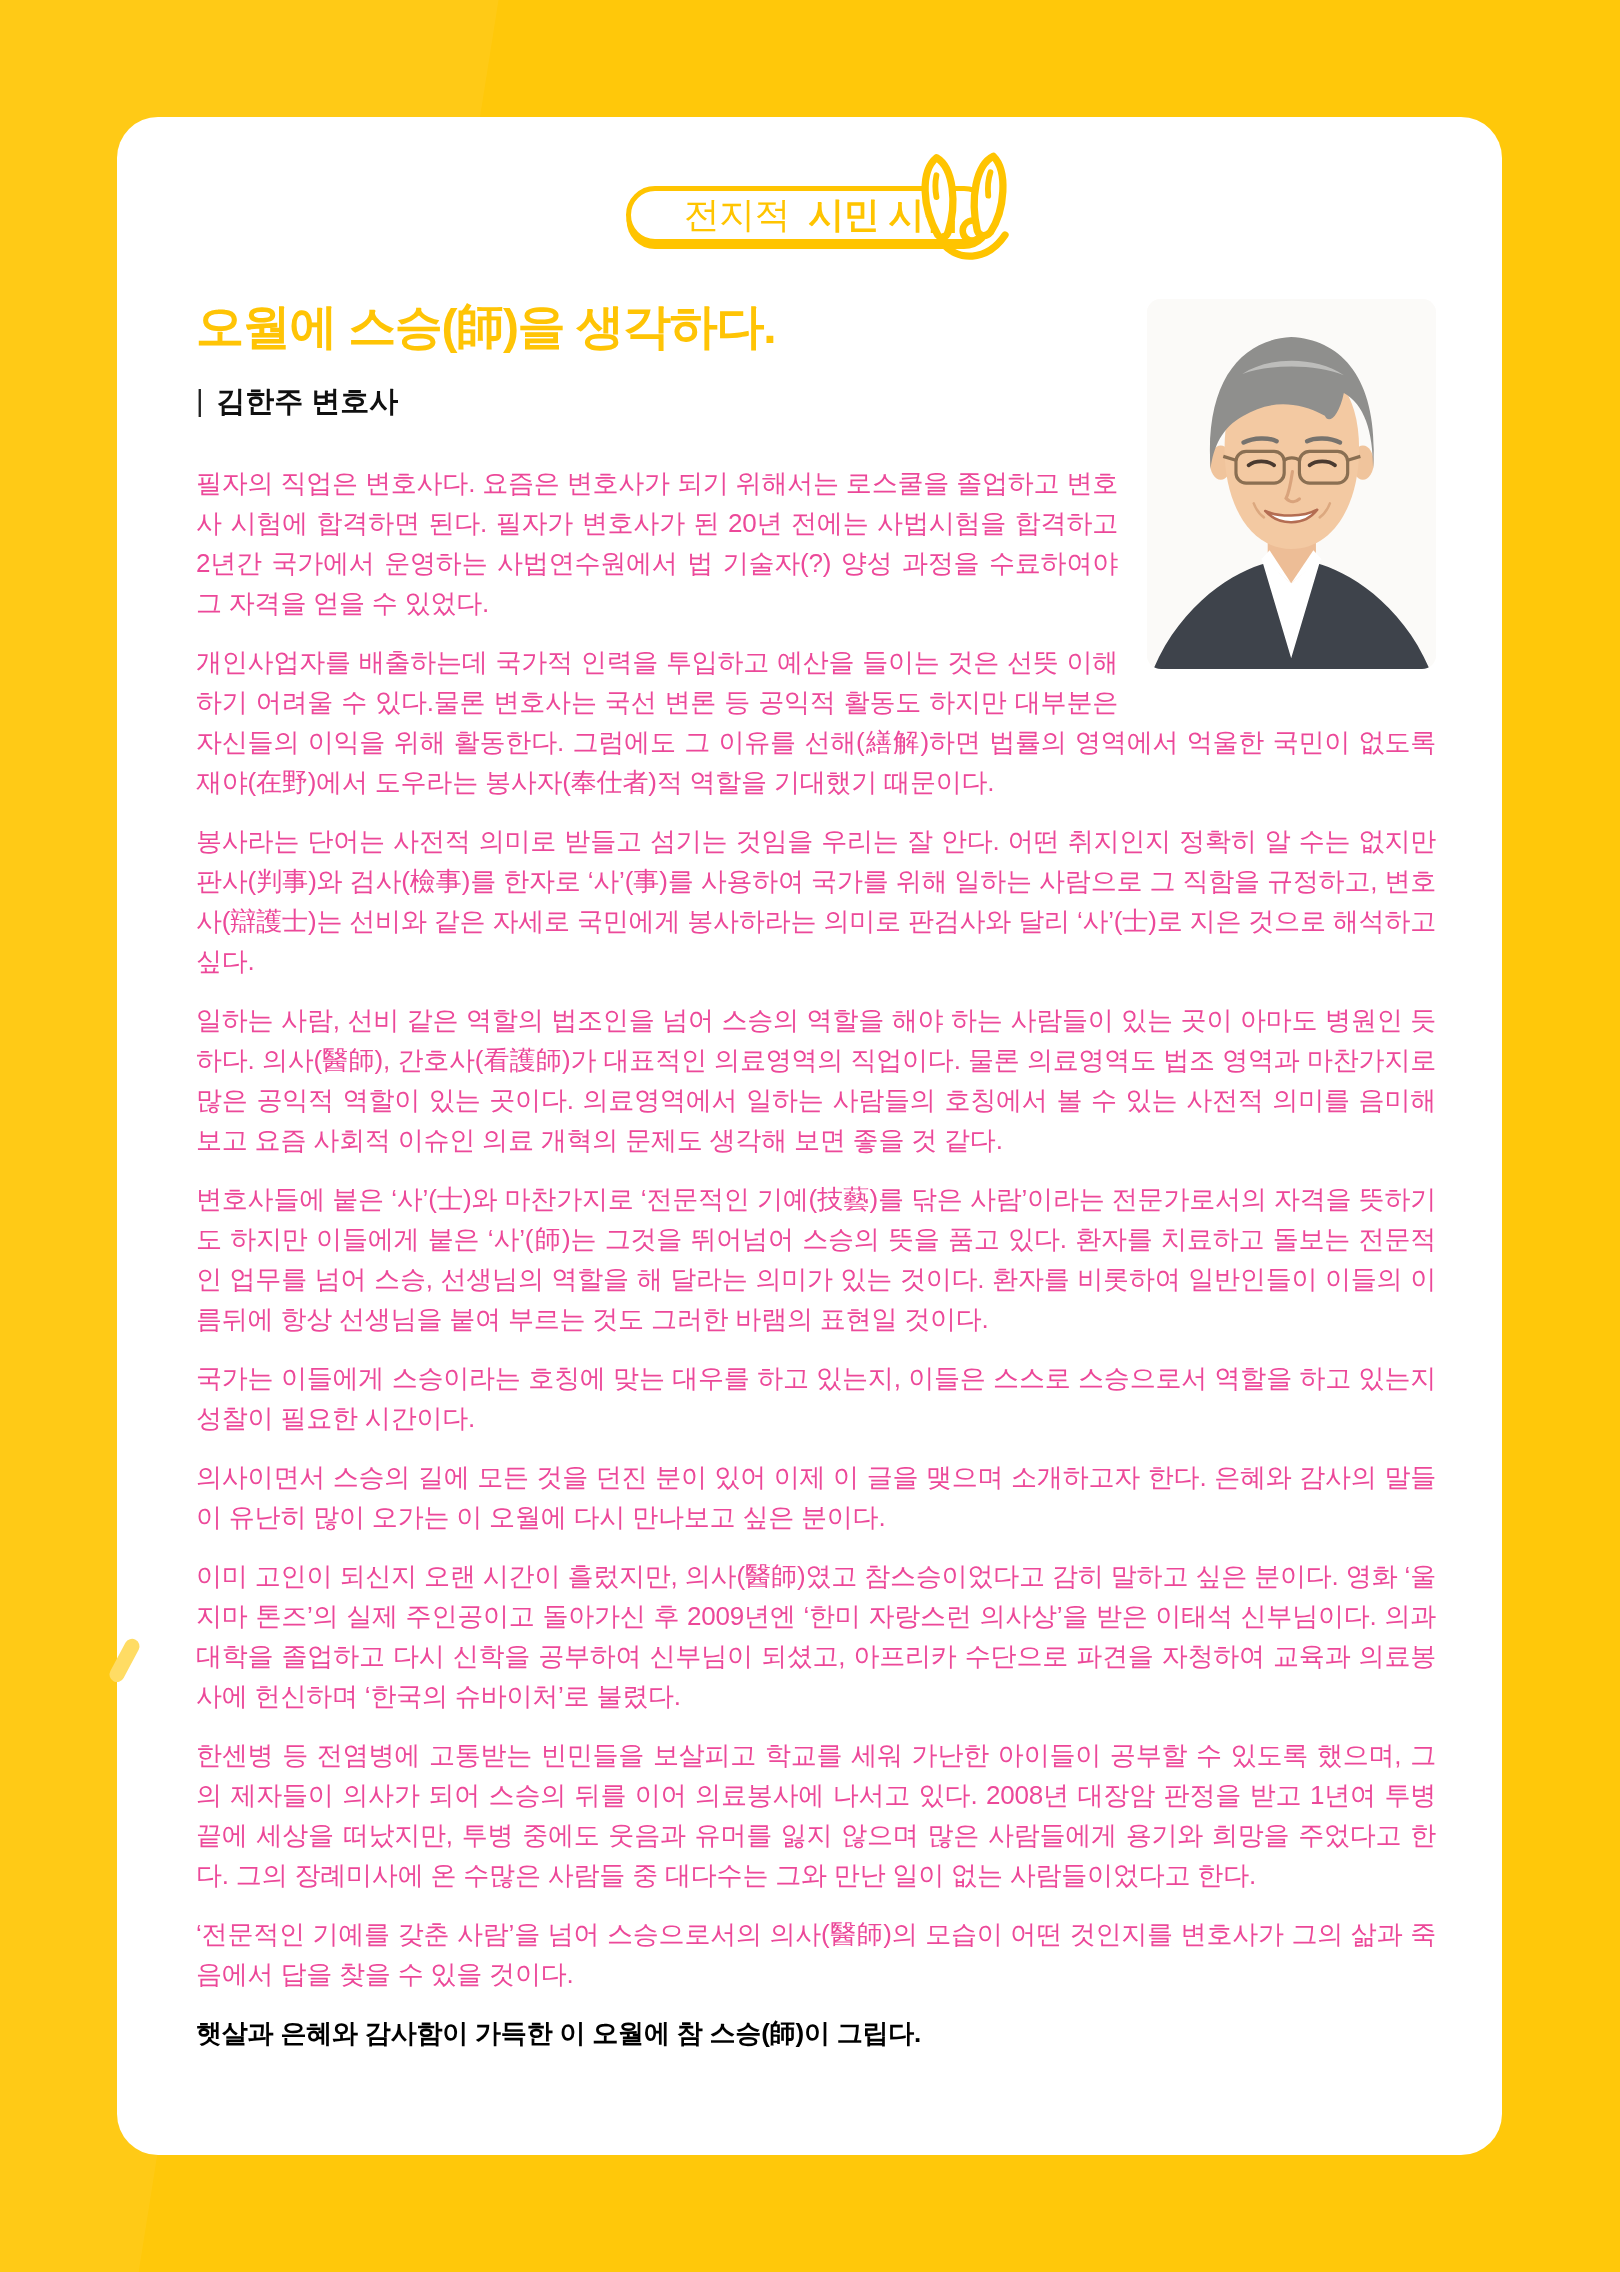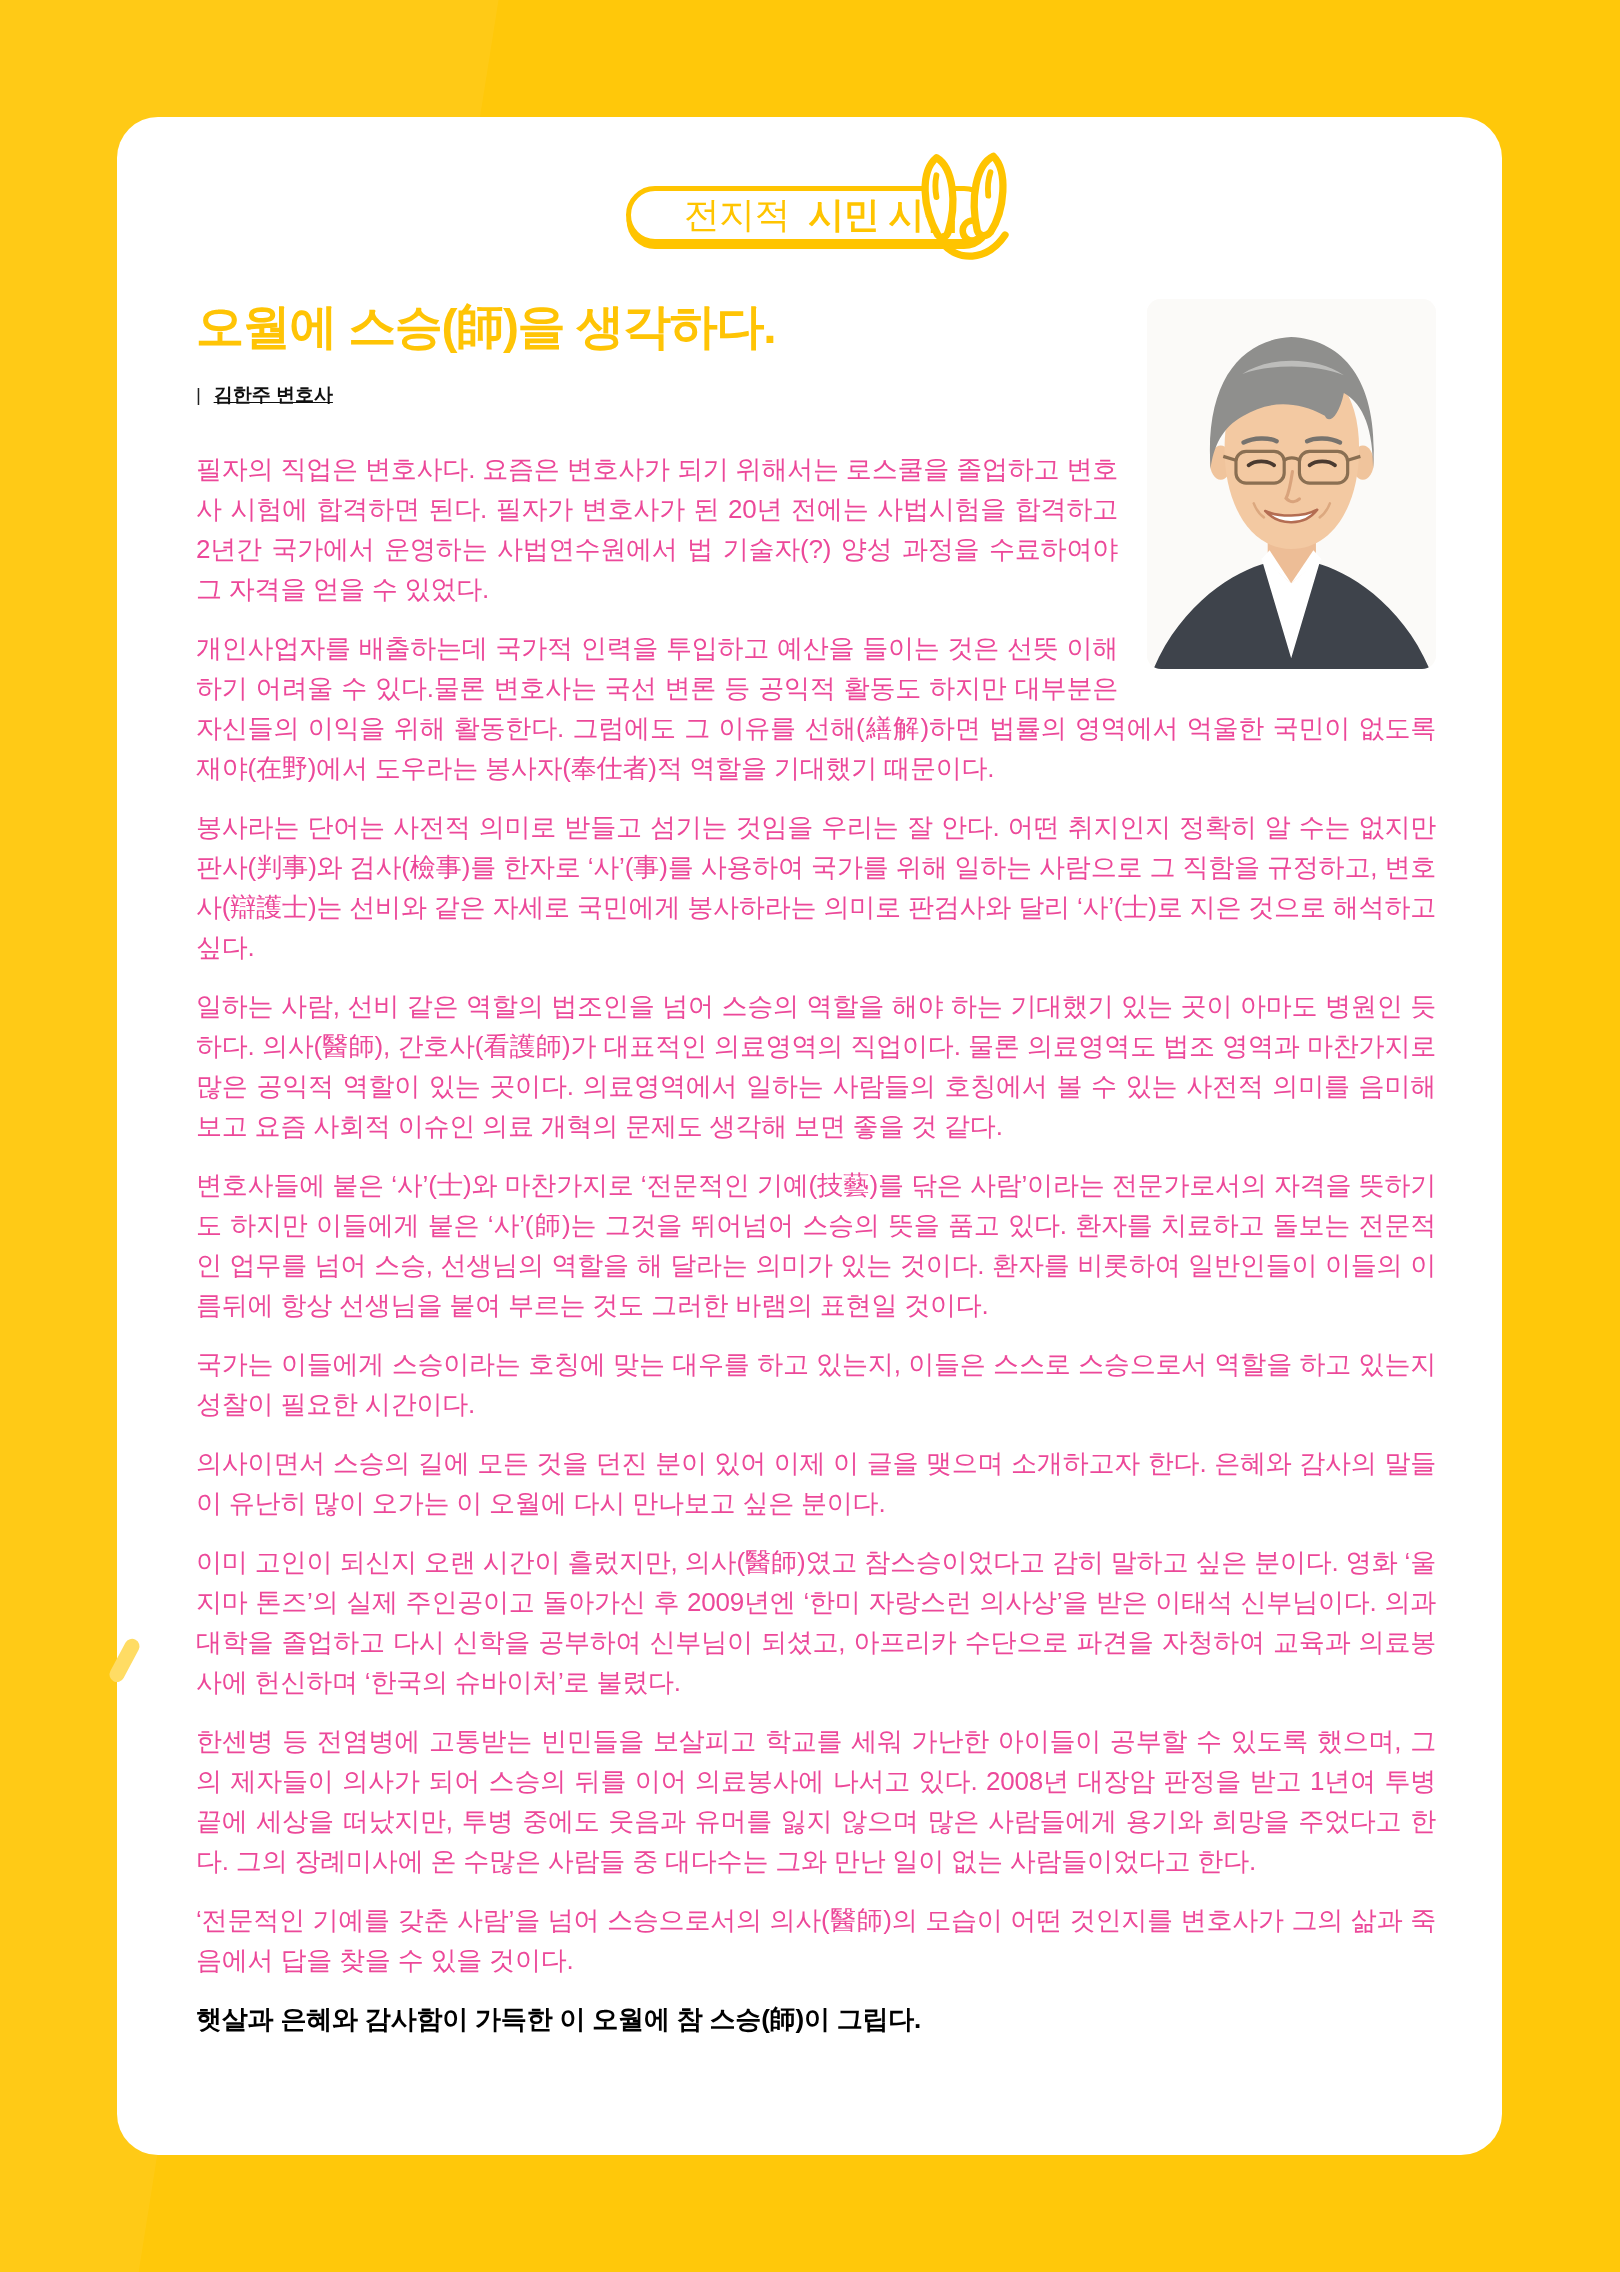--- a/index.html
+++ b/index.html
@@ -81,24 +81,23 @@
   }
   .title {
     margin-top: 51px;
     font-size: 48px;
     font-weight: 800;
     letter-spacing: -1.3px;
     color: #FFC405;
   }
   .byline {
     margin-top: 23px;
-    font-size: 19px;
+    font-size: 29px;
     font-weight: 600;
     color: #101010;
-    text-decoration: underline;
   }
   .byline-bar { font-weight: 300; margin-right: 12.7px; color: #222; }
 
   .body-text { margin-top: 41px; }
   .body-text p {
     font-size: 26px;
     font-weight: 300;
     line-height: 40px;
     letter-spacing: -0.2px;
     color: #ec4899;
@@ -197,21 +196,21 @@
       <h1 class="title">오월에 스승(師)을 생각하다.</h1>
 
       <div class="byline">
         <span class="byline-bar">|</span><span>김한주 변호사</span>
       </div>
 
       <div class="body-text">
         <p>필자의 직업은 변호사다. 요즘은 변호사가 되기 위해서는 로스쿨을 졸업하고 변호사 시험에 합격하면 된다. 필자가 변호사가 된 20년 전에는 사법시험을 합격하고 2년간 국가에서 운영하는 사법연수원에서 법 기술자(?) 양성 과정을 수료하여야 그 자격을 얻을 수 있었다.</p>
         <p>개인사업자를 배출하는데 국가적 인력을 투입하고 예산을 들이는 것은 선뜻 이해하기 어려울 수 있다.물론 변호사는 국선 변론 등 공익적 활동도 하지만 대부분은 자신들의 이익을 위해 활동한다. 그럼에도 그 이유를 선해(繕解)하면 법률의 영역에서 억울한 국민이 없도록 재야(在野)에서 도우라는 봉사자(奉仕者)적 역할을 기대했기 때문이다.</p>
         <p>봉사라는 단어는 사전적 의미로 받들고 섬기는 것임을 우리는 잘 안다. 어떤 취지인지 정확히 알 수는 없지만 판사(判事)와 검사(檢事)를 한자로 ‘사’(事)를 사용하여 국가를 위해 일하는 사람으로 그 직함을 규정하고, 변호사(辯護士)는 선비와 같은 자세로 국민에게 봉사하라는 의미로 판검사와 달리 ‘사’(士)로 지은 것으로 해석하고 싶다.</p>
-        <p>일하는 사람, 선비 같은 역할의 법조인을 넘어 스승의 역할을 해야 하는 기대했기 있는 곳이 아마도 병원인 듯하다. 의사(醫師), 간호사(看護師)가 대표적인 의료영역의 직업이다. 물론 의료영역도 법조 영역과 마찬가지로 많은 공익적 역할이 있는 곳이다. 의료영역에서 일하는 사람들의 호칭에서 볼 수 있는 사전적 의미를 음미해 보고 요즘 사회적 이슈인 의료 개혁의 문제도 생각해 보면 좋을 것 같다.</p>
+        <p>일하는 사람, 선비 같은 역할의 법조인을 넘어 스승의 역할을 해야 하는 사람들이 있는 곳이 아마도 병원인 듯하다. 의사(醫師), 간호사(看護師)가 대표적인 의료영역의 직업이다. 물론 의료영역도 법조 영역과 마찬가지로 많은 공익적 역할이 있는 곳이다. 의료영역에서 일하는 사람들의 호칭에서 볼 수 있는 사전적 의미를 음미해 보고 요즘 사회적 이슈인 의료 개혁의 문제도 생각해 보면 좋을 것 같다.</p>
         <p>변호사들에 붙은 ‘사’(士)와 마찬가지로 ‘전문적인 기예(技藝)를 닦은 사람’이라는 전문가로서의 자격을 뜻하기도 하지만 이들에게 붙은 ‘사’(師)는 그것을 뛰어넘어 스승의 뜻을 품고 있다. 환자를 치료하고 돌보는 전문적인 업무를 넘어 스승, 선생님의 역할을 해 달라는 의미가 있는 것이다. 환자를 비롯하여 일반인들이 이들의 이름뒤에 항상 선생님을 붙여 부르는 것도 그러한 바램의 표현일 것이다.</p>
         <p>국가는 이들에게 스승이라는 호칭에 맞는 대우를 하고 있는지, 이들은 스스로 스승으로서 역할을 하고 있는지 성찰이 필요한 시간이다.</p>
         <p>의사이면서 스승의 길에 모든 것을 던진 분이 있어 이제 이 글을 맺으며 소개하고자 한다. 은혜와 감사의 말들이 유난히 많이 오가는 이 오월에 다시 만나보고 싶은 분이다.</p>
         <p>이미 고인이 되신지 오랜 시간이 흘렀지만, 의사(醫師)였고 참스승이었다고 감히 말하고 싶은 분이다. 영화 ‘울지마 톤즈’의 실제 주인공이고 돌아가신 후 2009년엔 ‘한미 자랑스런 의사상’을 받은 이태석 신부님이다. 의과대학을 졸업하고 다시 신학을 공부하여 신부님이 되셨고, 아프리카 수단으로 파견을 자청하여 교육과 의료봉사에 헌신하며 ‘한국의 슈바이처’로 불렸다.</p>
         <p>한센병 등 전염병에 고통받는 빈민들을 보살피고 학교를 세워 가난한 아이들이 공부할 수 있도록 했으며, 그의 제자들이 의사가 되어 스승의 뒤를 이어 의료봉사에 나서고 있다. 2008년 대장암 판정을 받고 1년여 투병 끝에 세상을 떠났지만, 투병 중에도 웃음과 유머를 잃지 않으며 많은 사람들에게 용기와 희망을 주었다고 한다. 그의 장례미사에 온 수많은 사람들 중 대다수는 그와 만난 일이 없는 사람들이었다고 한다.</p>
         <p>‘전문적인 기예를 갖춘 사람’을 넘어 스승으로서의 의사(醫師)의 모습이 어떤 것인지를 변호사가 그의 삶과 죽음에서 답을 찾을 수 있을 것이다.</p>
         <p class="closing">햇살과 은혜와 감사함이 가득한 이 오월에 참 스승(師)이 그립다.</p>
       </div>
 
     </div>

